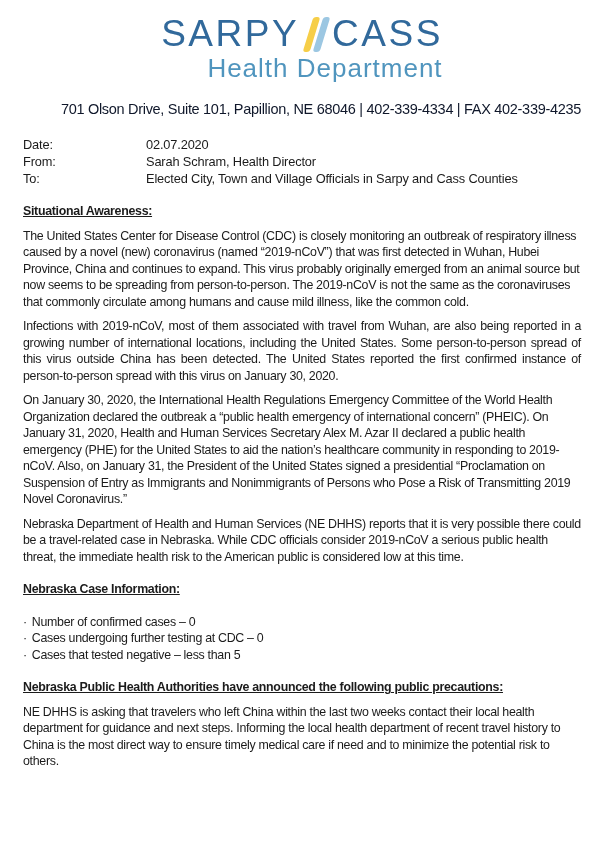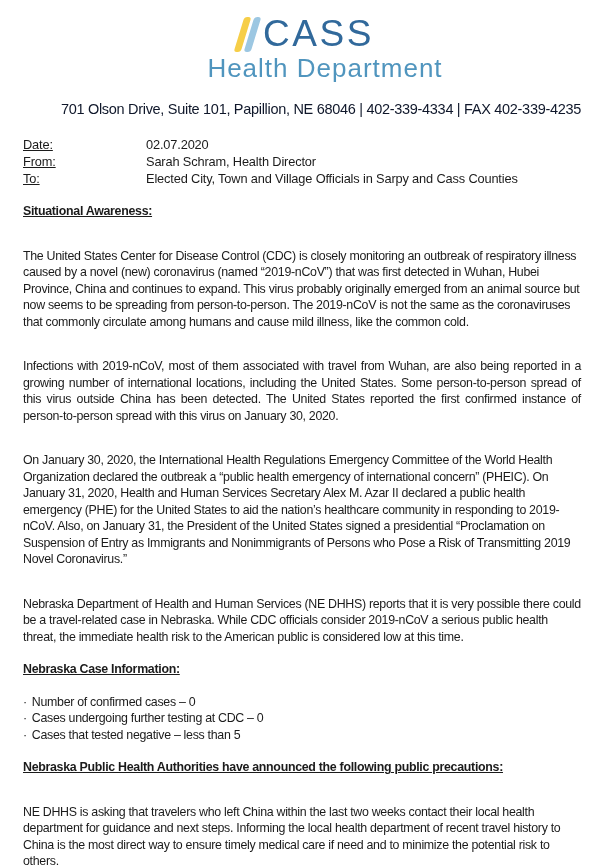--- a/index.html
+++ b/index.html
@@ -56,54 +56,55 @@
 
   
   .memo-label {
     margin-top:17px;
     font-size:12px;
     letter-spacing:0.3px;
     color:#333333;
   }
   .meta { margin-top:19px; font-size:12.8px; letter-spacing:-0.15px; }
   .meta-row { display:flex; line-height:17px; }
-  .meta-label { width:87px; flex:0 0 87px;text-decoration:underline; }
+  .meta-label { width:87px; flex:0 0 87px; }
   .meta-value { flex:1;margin-left:36px; }
   .meta-row.subject { margin-top:17px; }
 
   
   .body-text {
     margin-top:10px;
     font-size:12.4px;
     letter-spacing:-0.3px;
     line-height:16.5px;
   }
   .body-text h3 {
     margin:16px 0 0 0;
     font-size:12.4px;
     font-weight:bold;
     line-height:16.5px;
     text-decoration:underline;
   }
   .body-text p {
-    margin:28px 0 0 0;
+    margin:8px 0 0 0;
   }
   .body-text p.justify { text-align:justify; }
   .bullets { margin-top:16px; }
   .bullet-row { display:flex; line-height:16.5px; }
   .bullet-dot { flex:0 0 auto; margin-right:5px; }
 </style>
 </head>
 <body>
 
 <div class="page">
 
   <header class="letterhead">
     <div>
       <div class="logo-row">
+        <span class="logo-word">SARPY</span>
         <span class="logo-slashes">
             <i class="slash slash-yellow"></i>
             <i class="slash slash-blue"></i>
           </span>
         <span class="logo-word">CASS</span>
       </div>
       <div class="logo-subtitle">Health Department</div>
     </div>
     <div class="contact-line">701 Olson Drive, Suite 101, Papillion, NE 68046  | 402-339-4334  | FAX 402-339-4235</div>
   </header>

